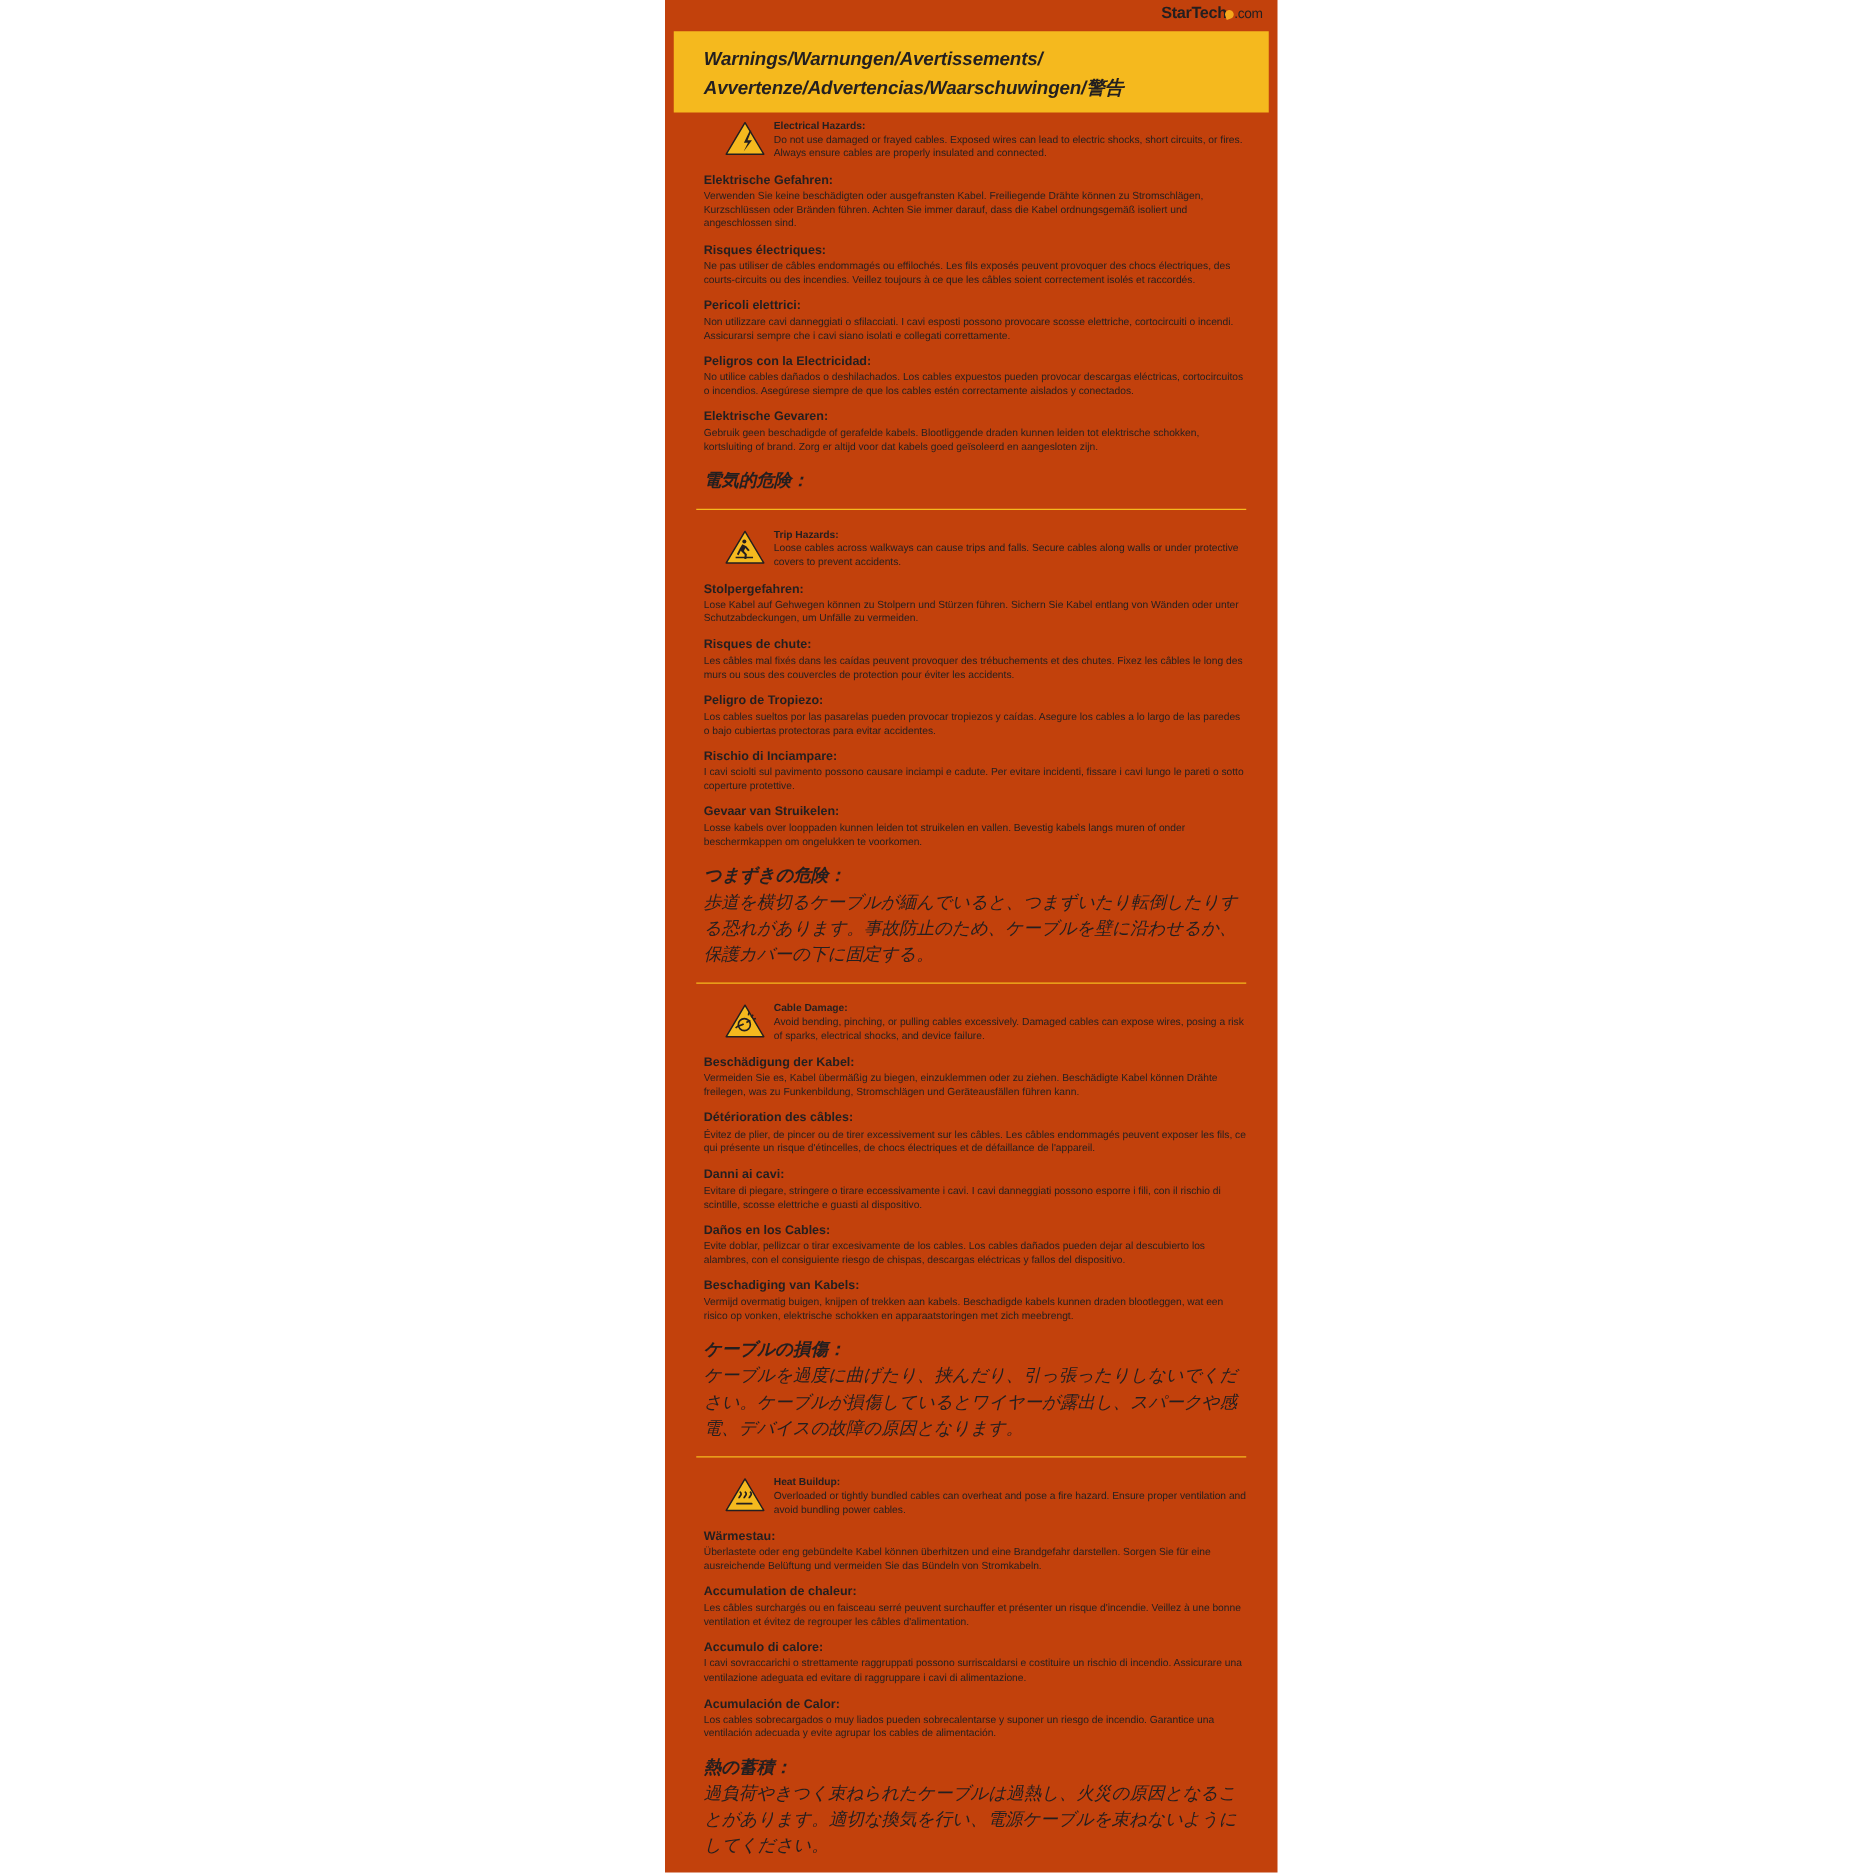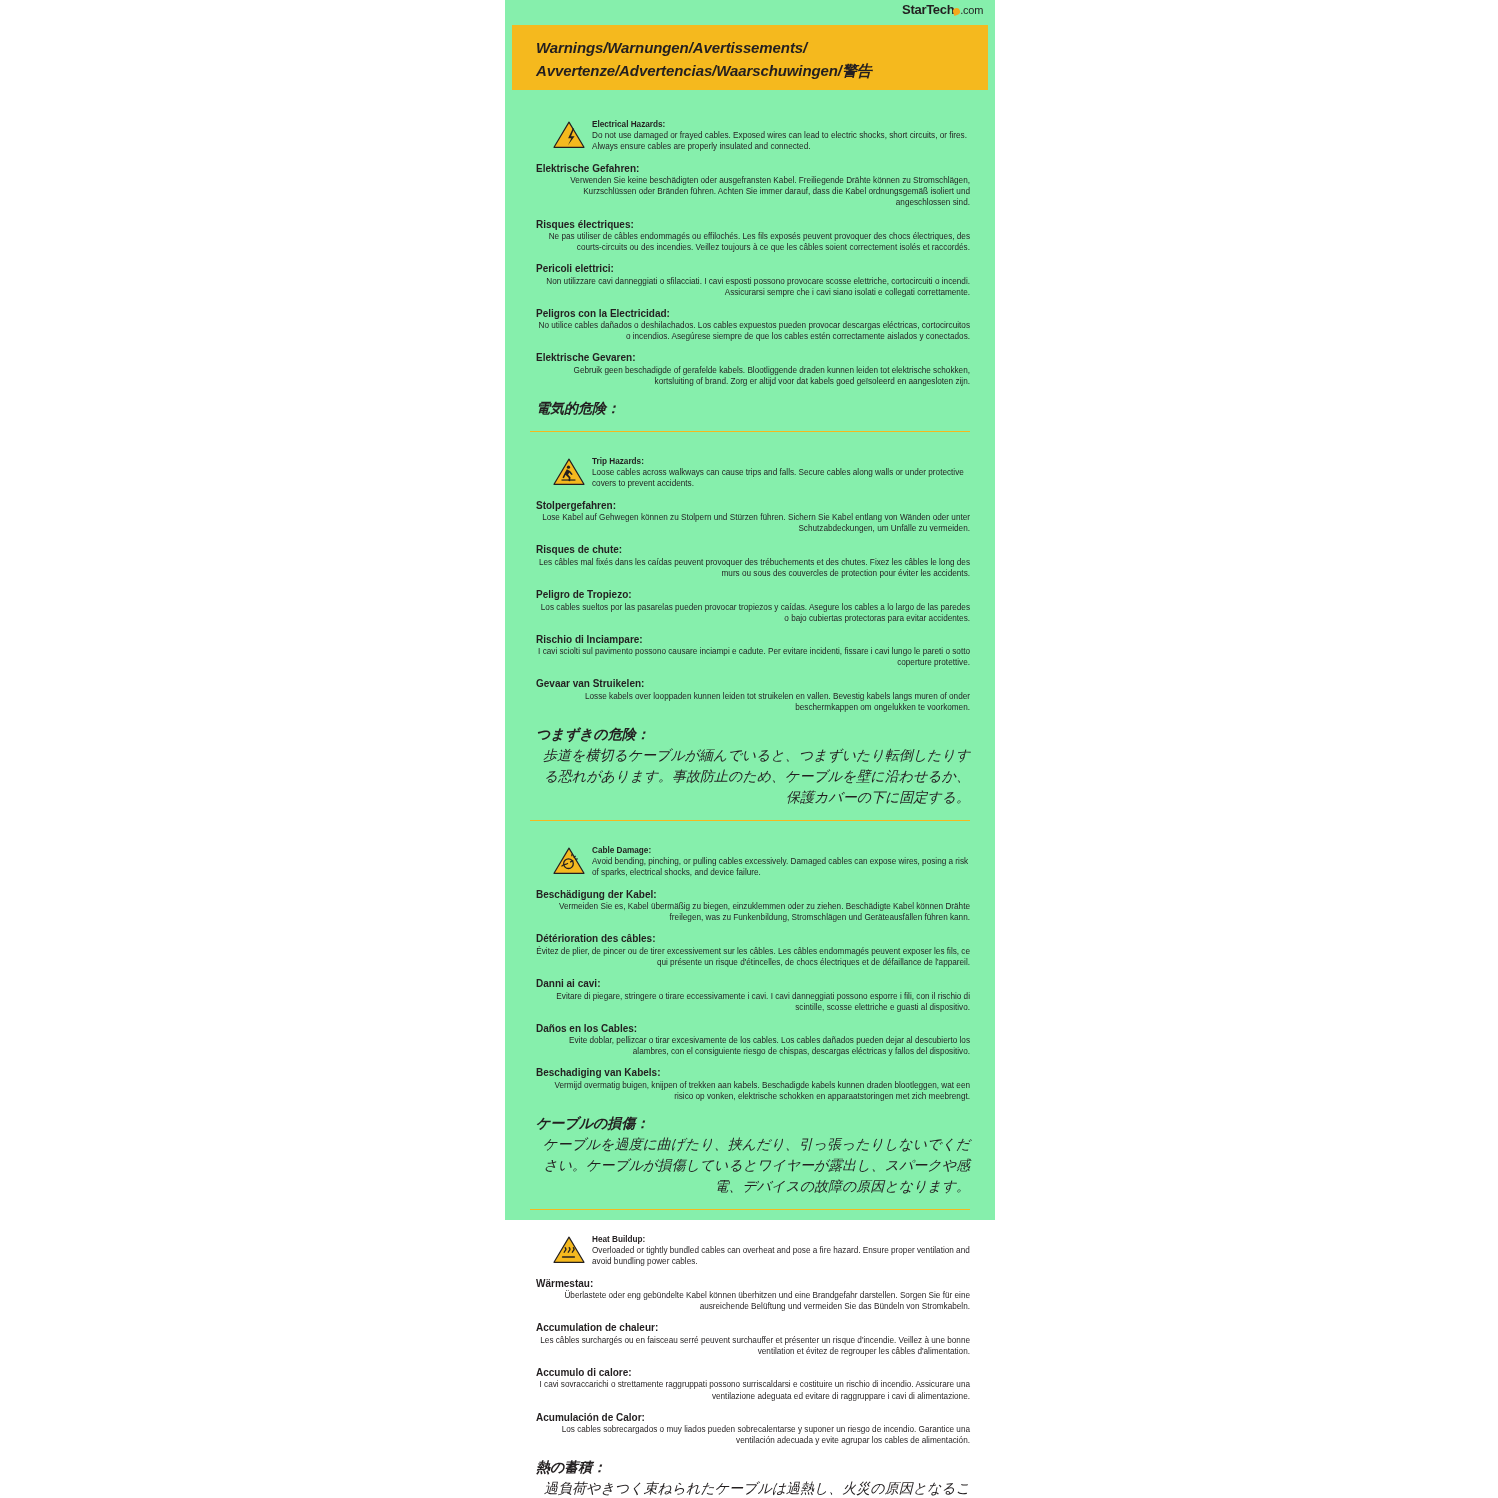--- a/index.html
+++ b/index.html
@@ -10,25 +10,25 @@
   body {
     width: 1498px;
     height: 1498px;
     font-family: "Liberation Sans", sans-serif;
     color: #231f20;
     overflow: hidden;
     position: relative;
   }
   .page {
     position: absolute;
-    left: 505px;
+    left: 532px;
     top: 0;
     width: 490px;
-    height: 1220px;
-    background: #86efac;
+    height: 1498px;
+    background: #c2410c;
   }
   
   .brand {
     position: absolute;
     right: 12px;
     top: 2px;
     font-size: 13px;
     font-weight: bold;
     letter-spacing: -0.3px;
     color: #231f20;
@@ -69,21 +69,20 @@
   
   .content {
     position: absolute;
     left: 0;
     top: 95px;
     width: 490px;
   }
   .section {
     position: relative;
     padding: 0 25px 0 25px;
-    margin-top: 24px;
   }
   .divider {
     height: 1px;
     background: #f5b91e;
     margin: 12px 25px 14px 25px;
   }
   .head-row {
     display: flex;
     align-items: flex-start;
     padding-left: 22px;
@@ -115,21 +114,20 @@
     padding-left: 6px;
   }
   .block-title {
     font-size: 10px;
     font-weight: bold;
     line-height: 1.35;
   }
   .block-body {
     font-size: 8.2px;
     line-height: 1.35;
-    text-align: right;
   }
   .jp .block-title, .jp .block-body {
     font-size: 14px;
     line-height: 1.5;
     font-style: italic;
   }
   .block.jp { margin-top: 11px; }
 </style>
 </head>
 <body>

